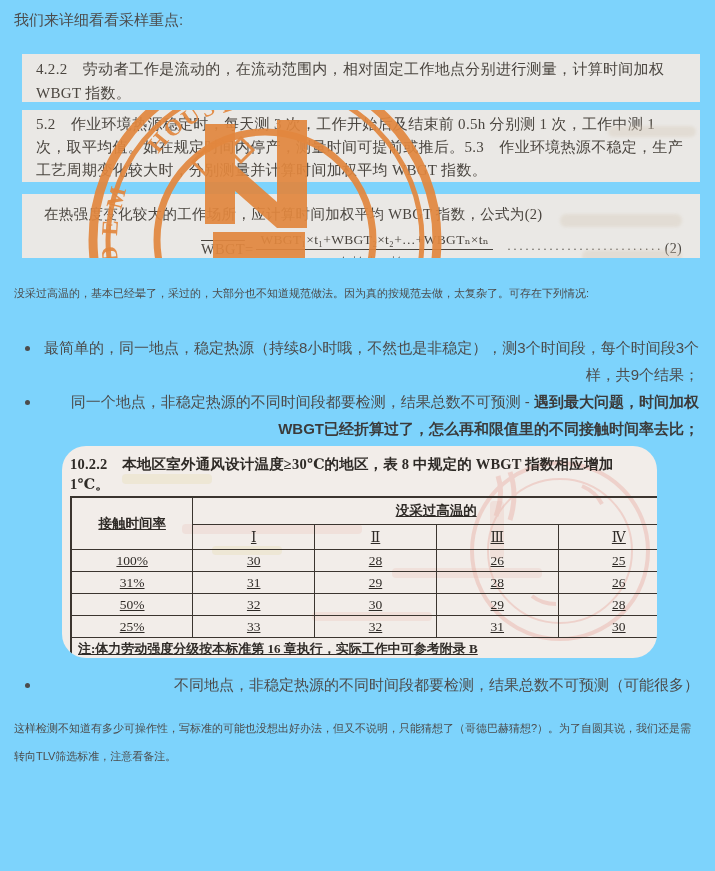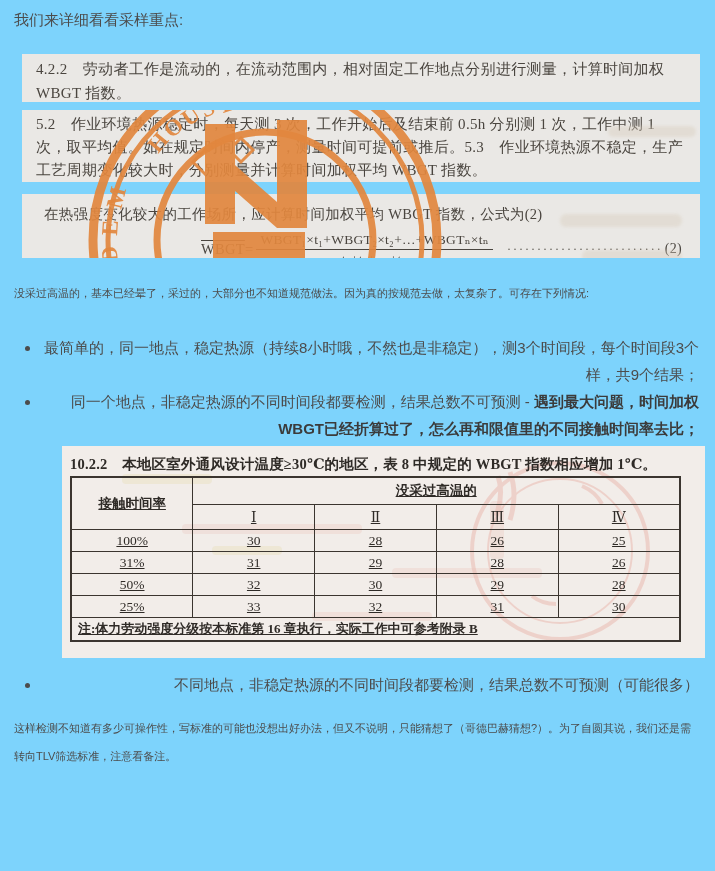--- a/index.html
+++ b/index.html
@@ -38,22 +38,22 @@
   .stamp-clip svg{display:block;}
   .ghost{position:absolute;background:#d8cdbd;opacity:.42;border-radius:6px;filter:blur(1.5px);}
 
   
   ul.blist{margin:27px 16px 0 14px;padding-left:27px;text-align:right;}
   ul.blist li{font-size:15px;line-height:27px;margin:0;}
   ul.blist2{margin-top:13px;}
   .bold-note{font-weight:bold;color:#3b3b3b;}
 
   
-  .scan2{position:relative;margin:4px 0 0 62px;width:643px;height:212px;background:#f2ede9;
-         font-family:"Liberation Serif","DejaVu Serif",serif;color:#2f2b27;overflow:hidden;}
+  .scan2{position:relative;margin:4px 0 0 62px;width:595px;height:212px;background:#f2ede9;
+         font-family:"Liberation Serif","DejaVu Serif",serif;color:#2f2b27;overflow:hidden;border-radius:24px;}
   .scan2 .inner{position:relative;z-index:2;padding:8px 8px 0 8px;}
   .h1022{font-size:14.5px;font-weight:bold;line-height:20px;letter-spacing:.2px;}
   .tcaption{font-size:14.5px;font-weight:bold;text-align:center;line-height:26px;}
   table.t8{width:611px;margin:2px auto 0 0;border-collapse:collapse;border:2px solid #3b352f;
            font-size:13.5px;table-layout:fixed;text-decoration:underline;}
   table.t8 th,table.t8 td{border:1px solid #3b352f;text-align:center;padding:0;}
   table.t8 .gh{height:26px;font-weight:bold;}
   table.t8 .lv{height:24px;font-weight:normal;font-size:14px;}
   table.t8 .rh{font-weight:bold;}
   table.t8 td{height:21px;font-weight:normal;}

